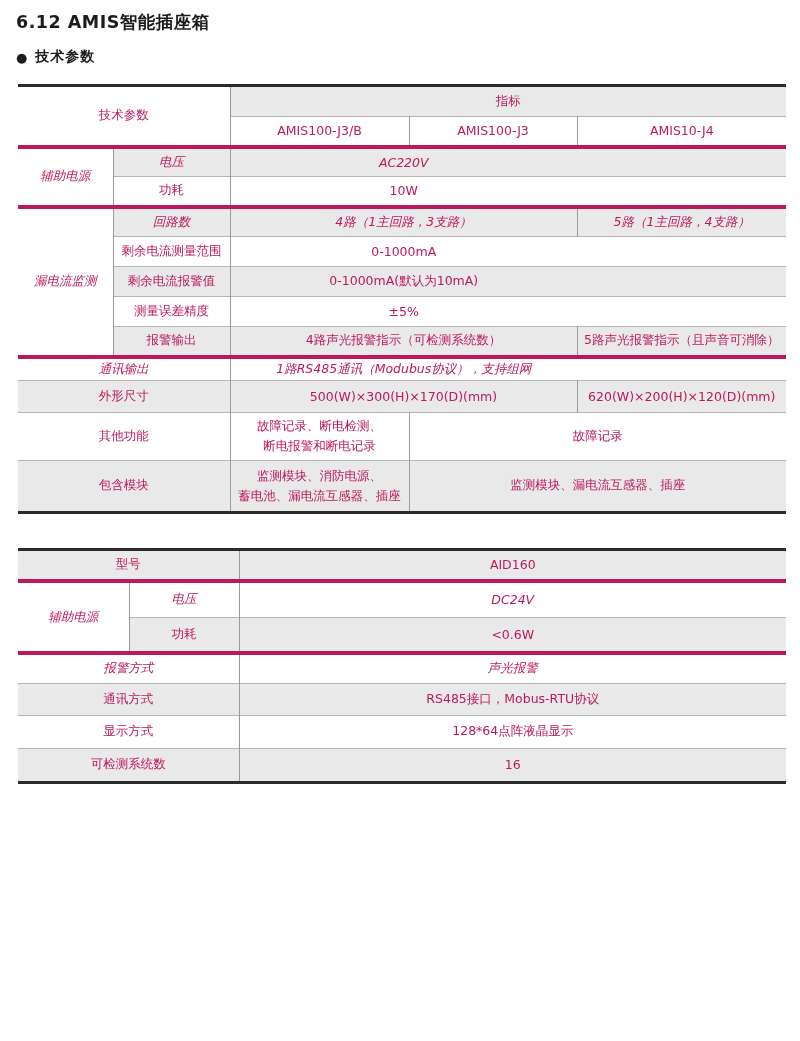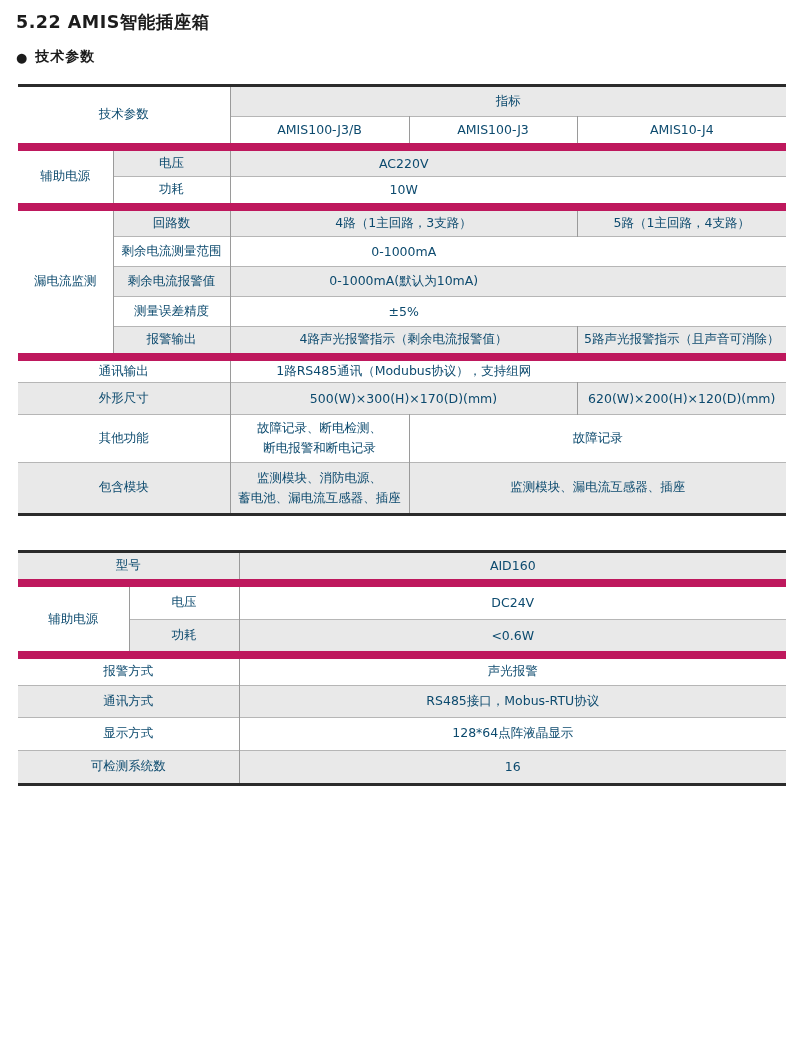--- a/index.html
+++ b/index.html
@@ -29,38 +29,38 @@
   .bullet-line .dot { font-size:13px; margin-right:7px; }
 
   table.spec {
     border-collapse:collapse; table-layout:fixed;
     width:768px; margin-left:2px;
     border-top:3px solid #2b2b2b;
     border-bottom:3px solid #2b2b2b;
   }
   table.spec td {
     font-size:12.5px; text-align:center; vertical-align:middle;
-    padding:2px 3px; color:#0c4a6e;
+    padding:2px 3px; color:#be185d;
   }
   td.g   { background:#e9e9e9; }
   td.vr  { border-right:1px solid #9a9a9a; }
   td.bt  { border-top:1px solid #b6b6b6; }
-  td.btg { border-top:8px solid #be185d; }
+  td.btg { border-top:4px solid #be185d;font-style:italic; }
   td.pre { white-space:pre-line; line-height:1.6;margin-left:31px; }
 
   .t2 { margin-top:34px; }
   .sec2 { margin-top:24px; }
   .sec2 .para { margin-bottom:0; }
 </style>
 </head>
 <body>
 
 <div class="page">
 
-  <h1 class="sec-heading">5.22 AMIS智能插座箱</h1>
+  <h1 class="sec-heading">6.12 AMIS智能插座箱</h1>
 
   <div class="bullet-line">
     <span class="dot">●</span>
     <span>技术参数</span>
   </div>
 
   <table class="spec t1">
     <colgroup>
       <col style="width:95px">
         <col style="width:117px">
@@ -107,21 +107,21 @@
         <td colspan="2" class="bt g">0-1000mA(默认为10mA)</td>
         <td class="bt g"></td>
       </tr>
       <tr style="height:30px">
         <td class="bt vr">测量误差精度</td>
         <td colspan="2" class="bt">±5%</td>
         <td class="bt"></td>
       </tr>
       <tr style="height:30px">
         <td class="bt vr g">报警输出</td>
-        <td colspan="2" class="bt vr g">4路声光报警指示（剩余电流报警值）</td>
+        <td colspan="2" class="bt vr g">4路声光报警指示（可检测系统数）</td>
         <td class="bt g">5路声光报警指示（且声音可消除）</td>
       </tr>
 
       <tr style="height:14px">
         <td colspan="2" class="btg vr">通讯输出</td>
         <td colspan="2" class="btg">1路RS485通讯（Modubus协议），支持组网</td>
         <td class="btg"></td>
       </tr>
       <tr style="height:32px">
         <td colspan="2" class="bt vr g">外形尺寸</td>

